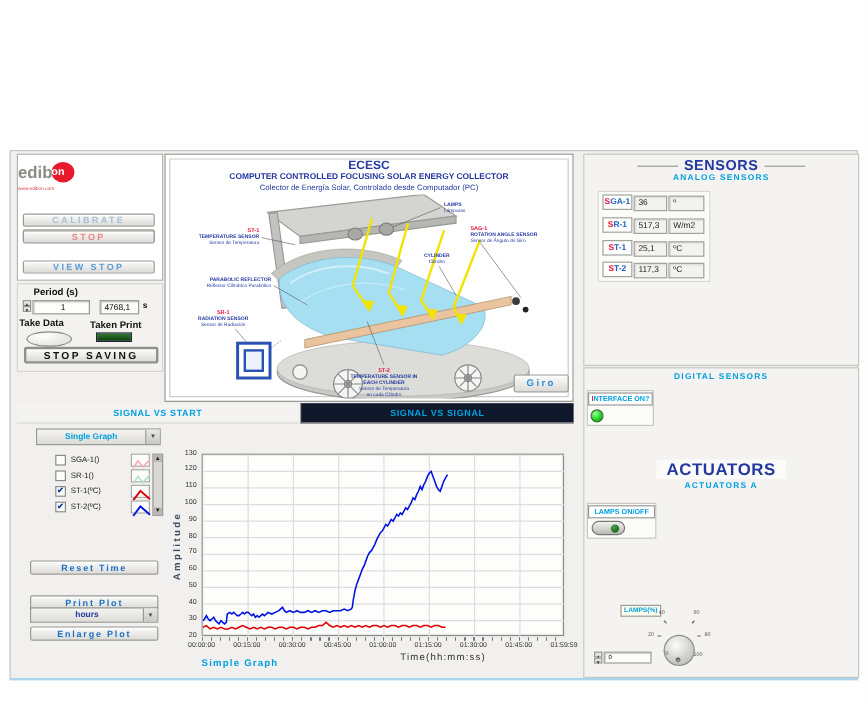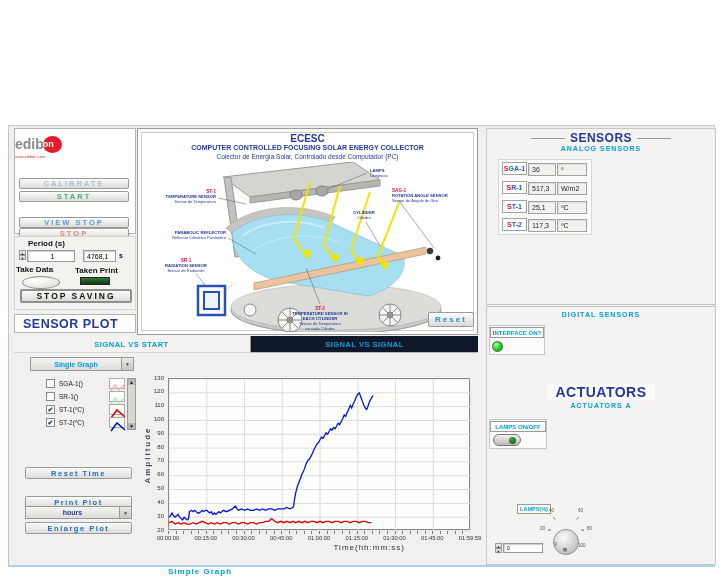--- a/index.html
+++ b/index.html
@@ -58,41 +58,38 @@
   <div class="ui"></div>
 
   <div class="abs panel" style="left:14px;top:128px;width:122px;height:106px;">
     <div style="text-align:left;padding-top:6px;">
       <span style="font-weight:bold;font-size:14px;color:#8a8a86;">edib</span><span style="display:inline-block;width:19px;height:17px;border-radius:50%;background:#e8192c;color:#fff;font-weight:bold;font-size:9px;line-height:17px;vertical-align:2px;margin-left:-1px;">on</span>
       <div style="font-size:4px;color:#d04040;margin-top:1px;">www.edibon.com</div>
     </div>
   </div>
   <div class="abs btn cmd-btn" style="left: 19px; top: 178px; color: rgb(167, 192, 212);">CALIBRATE</div>
   <div class="abs btn cmd-btn" style="left: 19px; top: 191px; color: rgb(76, 174, 110);">START</div>
-  <div class="abs btn cmd-btn" style="left: 19px; top: 192px; color: rgb(238, 133, 133); margin-top: 36px;">STOP</div>
+  <div class="abs btn cmd-btn" style="left: 19px; top: 192px; color: rgb(238, 133, 133);">STOP</div>
   <div class="abs btn cmd-btn" style="left: 19px; top: 217px; color: rgb(91, 155, 213);">VIEW STOP</div>
 
   <div class="abs" style="left:14px;top:236px;width:122px;height:74px;background:#f3f2ef;border:1px solid #d6d5d1;"></div>
   <div class="abs lbl-bold" style="left:28px;top:239px;">Period (s)</div>
   <div class="abs spin" style="left:19px;top:250px;">
       <span>▲</span>
       <span>▼</span>
     </div>
   <div class="abs valbox" style="left:27px;top:250px;width:48px;height:12px;justify-content:center;">1</div>
   <div class="abs valbox" style="left:83px;top:250px;width:33px;height:12px;">4768,1</div>
   <div class="abs lbl-bold" style="left:119px;top:252px;font-size:7px;">s</div>
   <div class="abs lbl-bold" style="left:16px;top:265px;">Take Data</div>
   <div class="abs lbl-bold" style="left:75px;top:266px;">Taken Print</div>
   <div class="abs oval" style="left:22px;top:276px;"></div>
   <div class="abs ledbar" style="left:80px;top:277px;"></div>
   <div class="abs btn" style="left:20px;top:289px;width:112px;height:14px;font-size:8.5px;color:#111;border:2px solid #8f8f8c;">STOP SAVING</div>
 
-  <div class="abs panel" style="left:14px;top:314px;width:122px;height:19px;display:flex;align-items:center;padding-left:8px;">
-    <span class="navy" style="font-weight:bold;font-size:12.5px;letter-spacing:.5px;">SENSOR PLOT</span>
-  </div>
 
   <div class="abs" style="left:137px;top:128px;width:341px;height:207px;background:#fff;border:1px solid #9a9a96;box-shadow:inset 0 0 0 3px #fff,inset 0 0 0 4px #ccc;"></div>
   <div class="abs navy" style="left:137px;top:133px;width:341px;text-align:center;font-weight:bold;font-size:10px;">ECESC</div>
   <div class="abs navy" style="left:137px;top:144px;width:341px;text-align:center;font-weight:bold;font-size:7px;">COMPUTER CONTROLLED FOCUSING SOLAR ENERGY COLLECTOR</div>
   <div class="abs navy" style="left:137px;top:153px;width:341px;text-align:center;font-size:6.5px;">Colector de Energía Solar, Controlado desde Computador (PC)</div>
 
   <svg class="abs" style="left:138px;top:162px;" width="339" height="170" viewBox="0 0 339 170">
 
     <ellipse cx="198" cy="148" rx="105" ry="24" fill="#c9c9c5" stroke="#9a9a96" stroke-width="1"></ellipse>
     <ellipse cx="198" cy="145" rx="105" ry="23" fill="#dcdcd8" stroke="#aaa" stroke-width=".5"></ellipse>
@@ -185,21 +182,21 @@
       <text x="48" y="110" class="dg-es">Sensor de Radiación</text>
     </g>
     <g text-anchor="middle">
       <text x="182" y="148" class="dg-code-r">ST-2</text>
       <text x="182" y="153" class="dg-en">TEMPERATURE SENSOR IN</text>
       <text x="182" y="158" class="dg-en">EACH CYLINDER</text>
       <text x="182" y="163" class="dg-es">Sensor de Temperatura</text>
       <text x="182" y="168" class="dg-es">en cada Cilindro</text>
     </g>
   </svg>
-  <div class="abs btn" style="left:428px;top:312px;width:46px;height:15px;font-size:8px;color:#2a8fd4;">Reset</div>
+  <div class="abs btn" style="left:428px;top:312px;width:46px;height:15px;font-size:8px;color:#2a8fd4;">Giro</div>
 
   <div class="tab" style="left:14px;width:235px;background:#f4f3f1;border-bottom:1px solid #d8d7d3;">SIGNAL VS START</div>
   <div class="tab" style="left:250px;width:228px;background:#0f172a;border-left:1px solid #9a9a96;border-bottom:1px solid #b8b7b3;">SIGNAL VS SIGNAL</div>
 
   <div class="abs ddown" style="left:30px;top:357px;width:104px;height:14px;">
     <div class="txt cyan">Single Graph</div>
     <div class="arr">▼</div>
   </div>
 
   <div class="legend-row" style="top:378px;">
@@ -283,21 +280,21 @@
       <div class="axis-xlab" style="left: 223.5px; top: 535px;">00:30:00</div>
       <div class="axis-xlab" style="left: 261.25px; top: 535px;">00:45:00</div>
       <div class="axis-xlab" style="left: 299px; top: 535px;">01:00:00</div>
       <div class="axis-xlab" style="left: 336.75px; top: 535px;">01:15:00</div>
       <div class="axis-xlab" style="left: 374.5px; top: 535px;">01:30:00</div>
       <div class="axis-xlab" style="left: 412.25px; top: 535px;">01:45:00</div>
       <div class="axis-xlab" style="left: 450px; top: 535px;">01:59:59</div>
     </div>
   <div class="abs" style="left:168px;top:531px;width:302px;height:3px;background:repeating-linear-gradient(90deg,#777 0 1px,transparent 1px 7.55px);"></div>
   <div class="abs" style="left:235px;top:543px;width:170px;text-align:right;font-weight:normal;font-size:8px;letter-spacing:1px;color:#333;">Time(hh:mm:ss)</div>
-  <div class="abs cyan" style="left:168px;top:548px;font-weight:bold;font-size:8px;letter-spacing:1px;margin-top:19px;">Simple Graph</div>
+  <div class="abs cyan" style="left:168px;top:548px;font-weight:bold;font-size:8px;letter-spacing:1px;">Simple Graph</div>
 
   <div class="abs btn plot-btn" style="top:467px;">Reset Time</div>
   <div class="abs btn plot-btn" style="top:496px;">Print Plot</div>
   <div class="abs btn plot-btn" style="top:493px;margin-top:29px;">Enlarge Plot</div>
   <div class="abs ddown" style="left:25px;top:506px;width:107px;height:13px;">
     <div class="txt navy">hours</div>
     <div class="arr">▼</div>
   </div>
 
 

